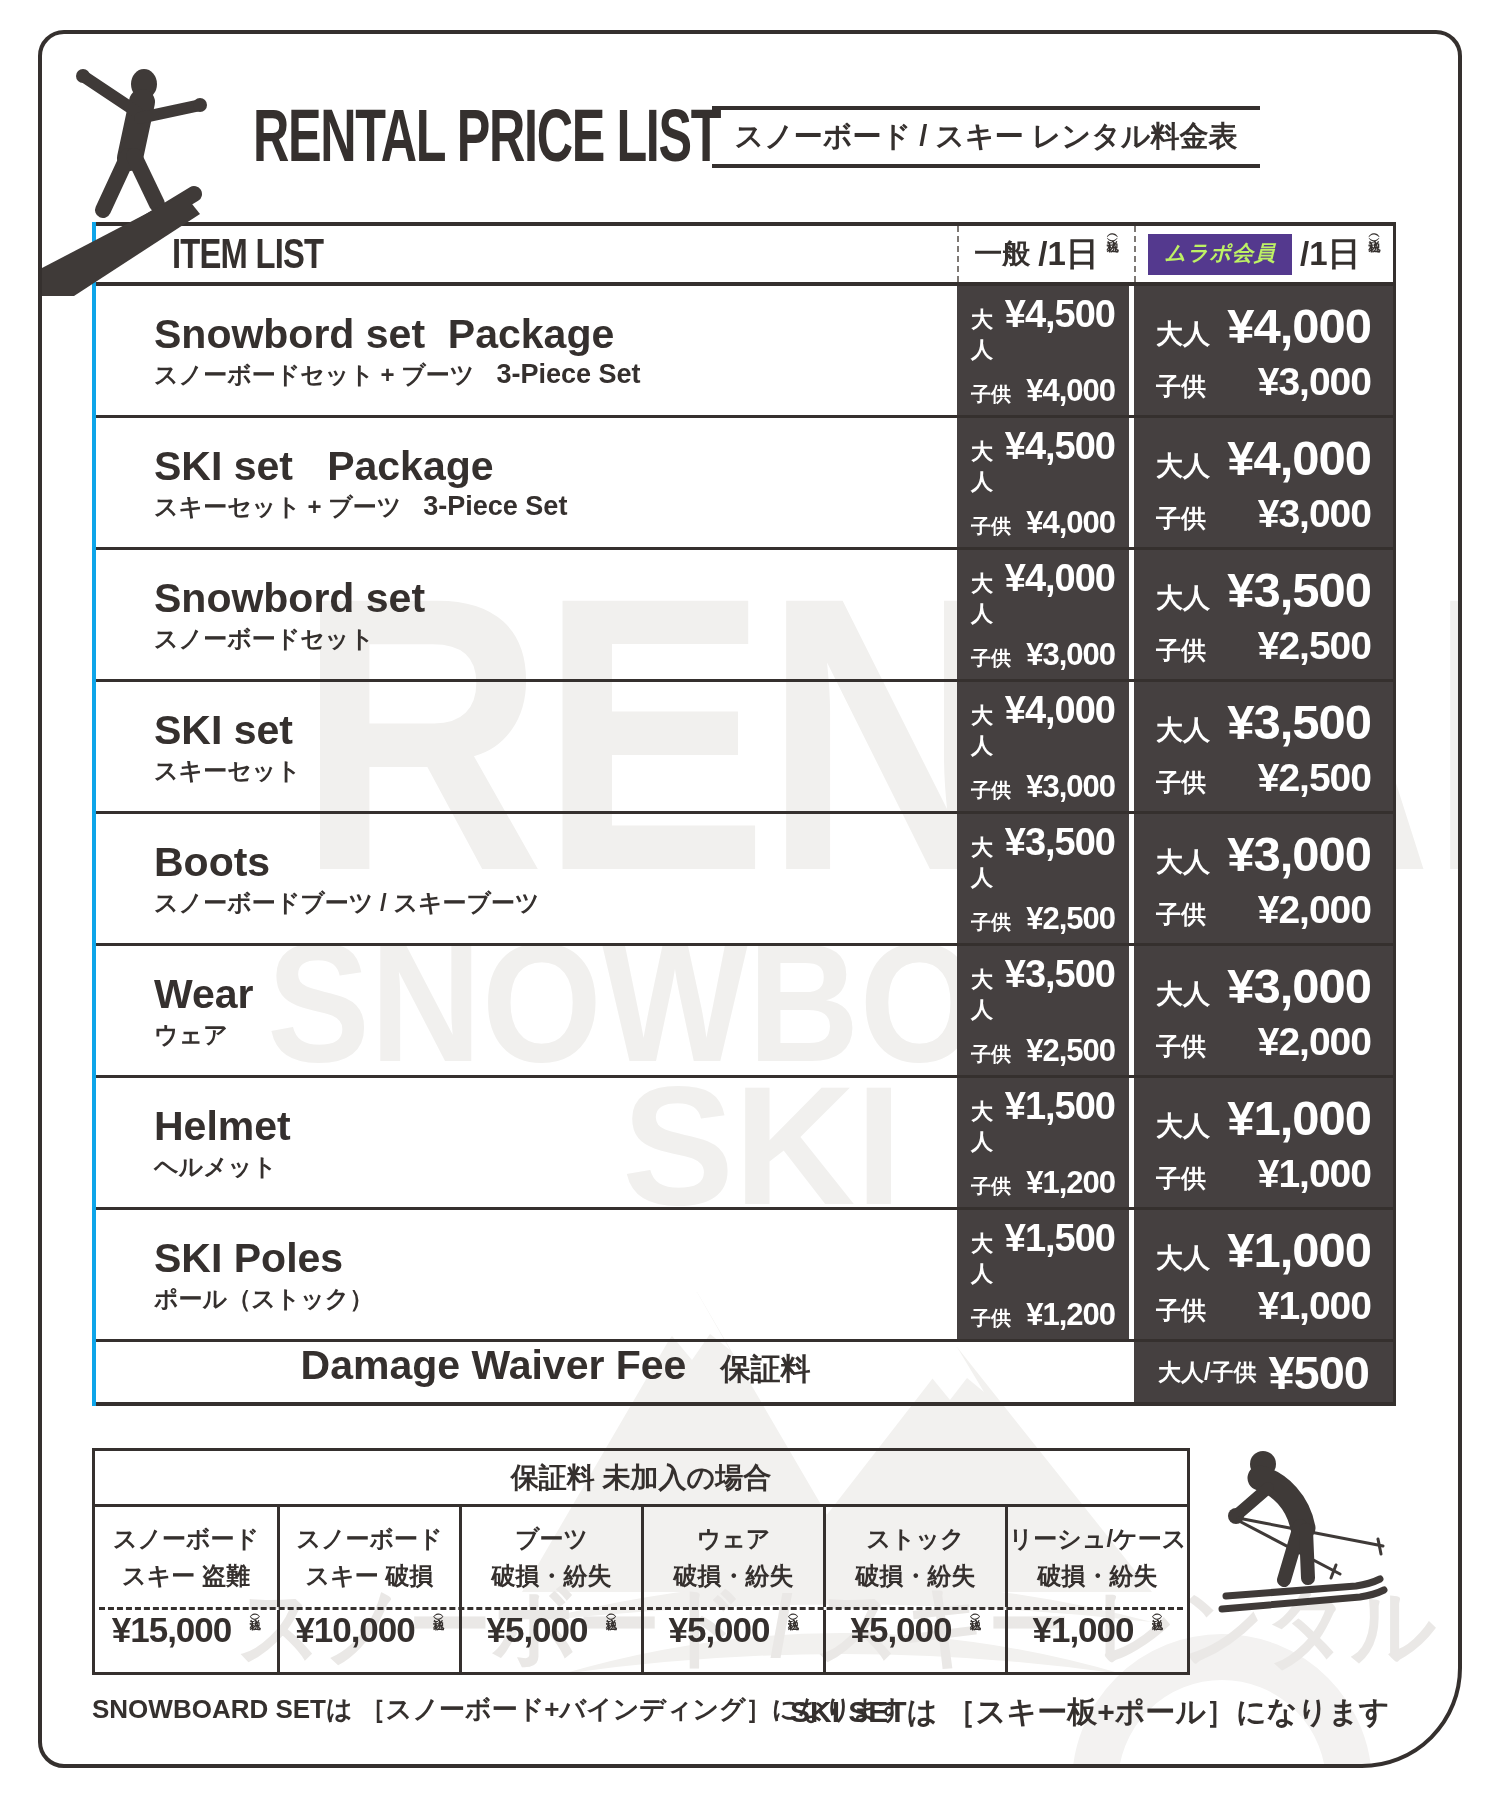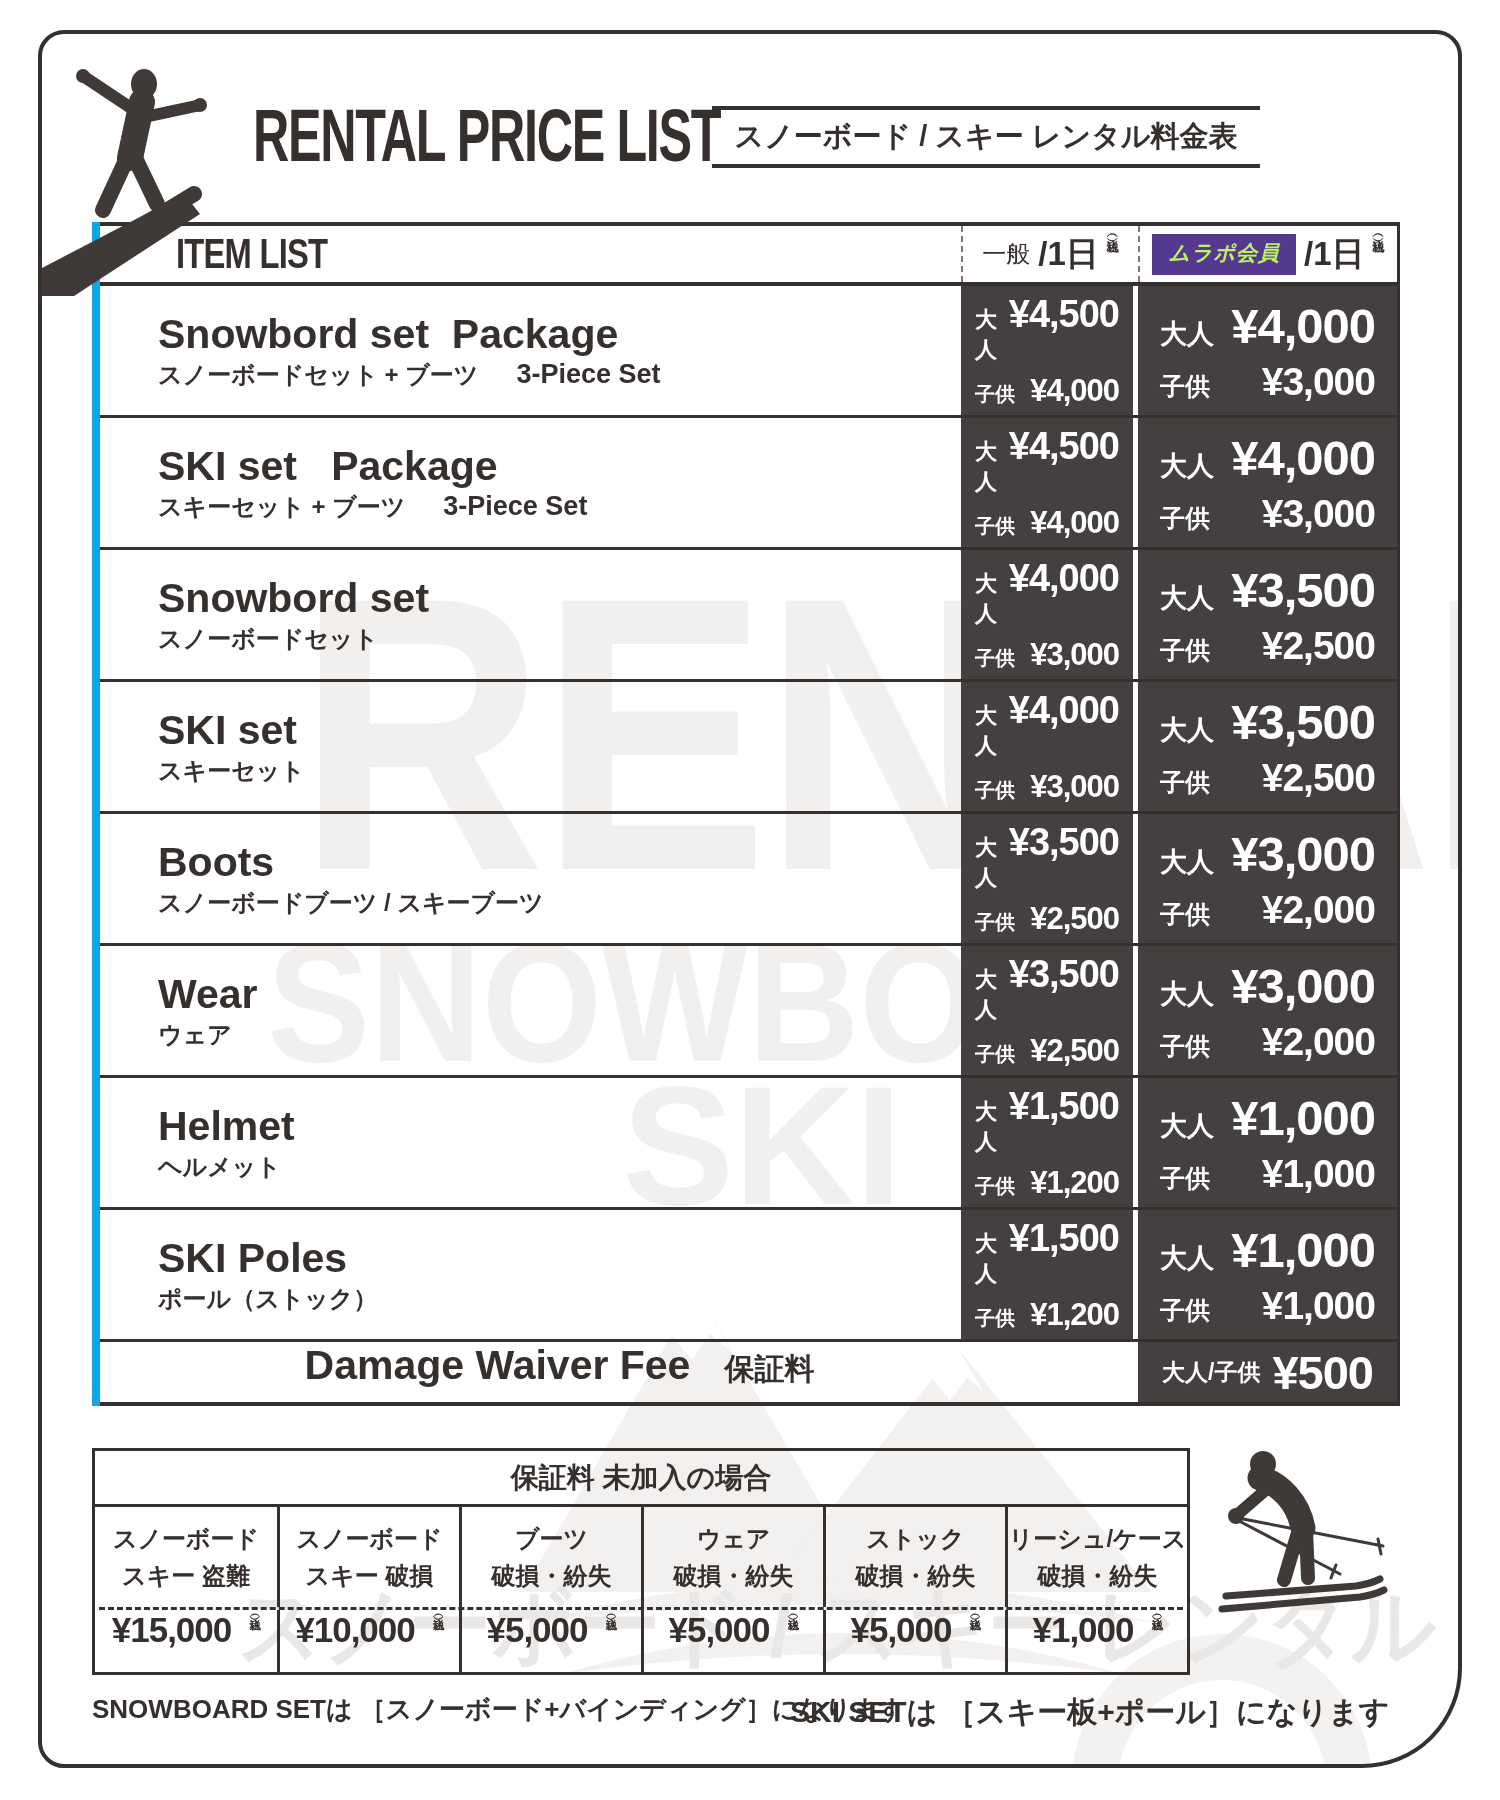--- a/index.html
+++ b/index.html
@@ -52,58 +52,58 @@
     left:712px; top:106px; width:548px; height:62px; z-index:2;
     border-top:4px solid #35302e; border-bottom:4px solid #35302e;
     box-sizing:border-box;
     display:flex; align-items:center; justify-content:center;
     font-size:29px; font-weight:bold; white-space:nowrap;
   }
 
   
   .table {
     left:92px; top:222px; width:1297px; z-index:2;
-    border-left:8px solid #0ea5e9; border-right:3px solid #35302e;
+    border-left:4px solid #0ea5e9; border-right:3px solid #35302e;
   }
   .thead {
     display:grid; grid-template-columns:861px 177px 259px;
     height:64px; box-sizing:border-box;
     border-top:4px solid #35302e; border-bottom:4px solid #35302e;
     background:transparent;
   }
   .th-item { display:flex; align-items:center; padding-left:76px; }
   .item-list-label {
     font-size:42px; font-weight:800; letter-spacing:-1px;
     transform:scaleX(.78); transform-origin:left center; white-space:nowrap;
   }
   .th-g, .th-m {
     display:flex; align-items:center; justify-content:center; gap:8px;
     border-left:2px dashed #7d7874;
   }
-  .hdr-big  { font-size:24px; font-weight:400; }
+  .hdr-big  { font-size:28px; font-weight:700; }
   .hdr-per  { font-size:33px; font-weight:700; }
   .taxv {
     writing-mode:vertical-rl; font-size:12px; line-height:1;
     height:48px; display:inline-block; font-weight:600;
   }
   .badge {
     background:#54398e; color:#bef264; font-weight:bold; font-style:italic;
     font-size:21px; padding:5px 16px 8px; letter-spacing:1px; white-space:nowrap;
   }
 
   .trow {
     display:grid; grid-template-columns:861px 177px 259px;
     height:132px; box-sizing:border-box;
     border-bottom:3px solid #35302e;
   }
   .trow-w { height:64px; border-bottom:4px solid #35302e; }
 
   .cell-item { display:flex; flex-direction:column; justify-content:center; padding-left:58px; box-sizing:border-box; }
   .iname { font-size:41px; font-weight:800; line-height:46px; white-space:pre; letter-spacing:0; }
-  .isub  { display:flex; align-items:baseline; gap:38px; margin-top:2px; }
+  .isub  { display:flex; align-items:baseline; gap:22px; margin-top:2px; }
   .ijp   { font-size:24px; font-weight:bold; white-space:pre; }
   .inote { font-size:27px; font-weight:800; }
 
   .cell-g {
     background:#454040; color:#fff;
     border-right:5px solid #ffffff; box-sizing:border-box;
     display:flex; flex-direction:column; justify-content:center; gap:8px;
   }
   .cell-m {
     background:#454040; color:#fff;

